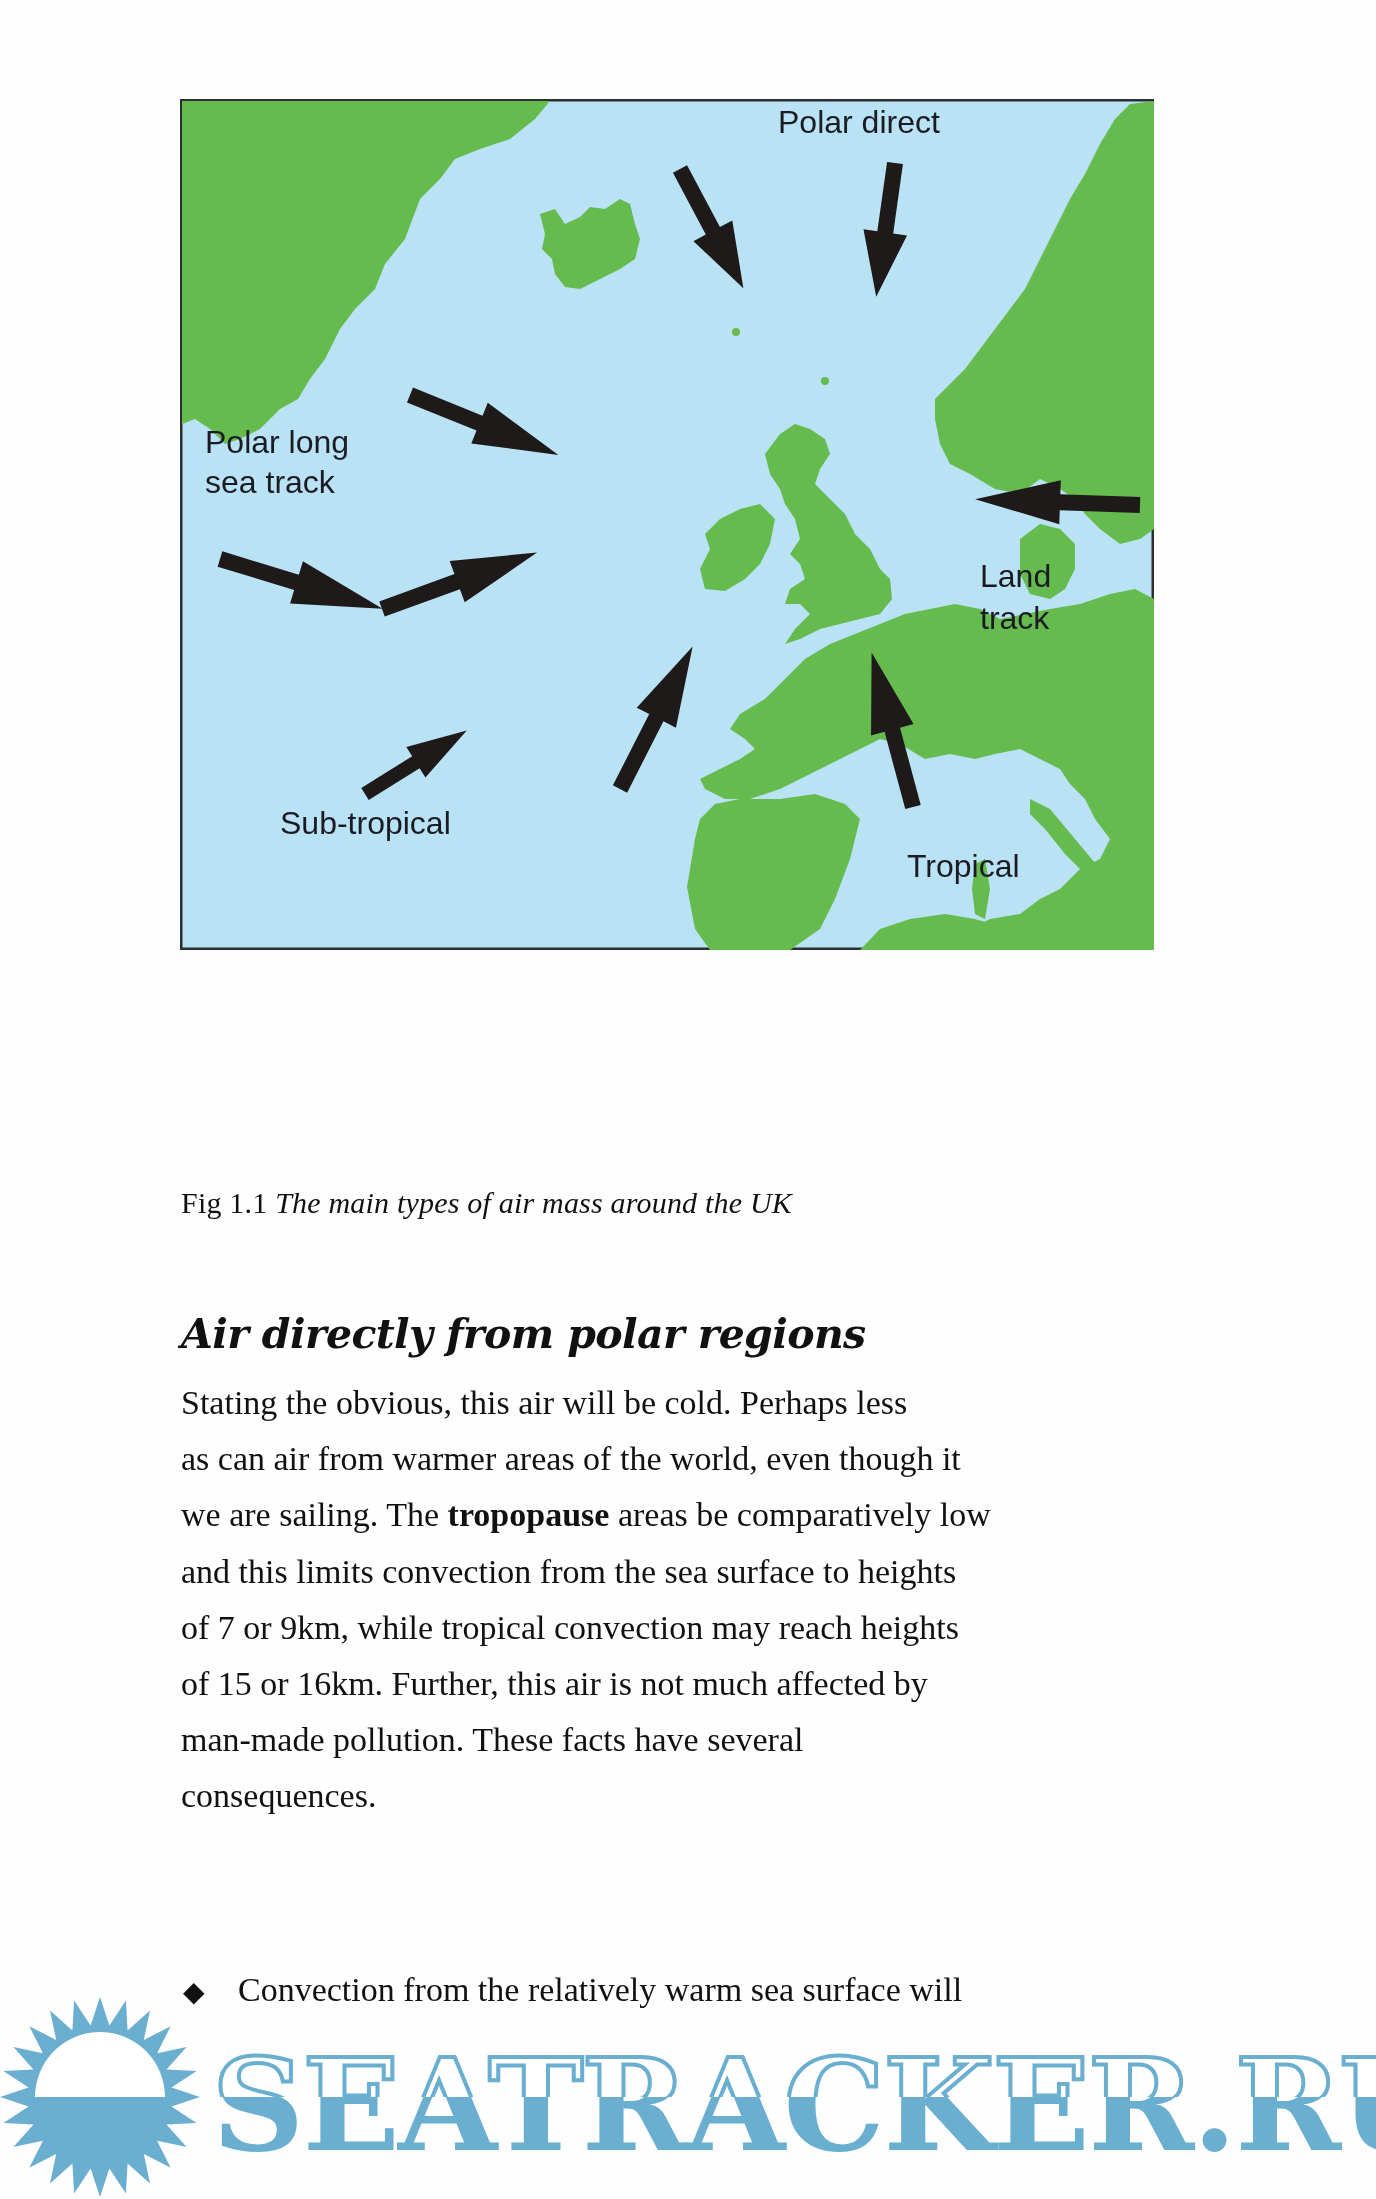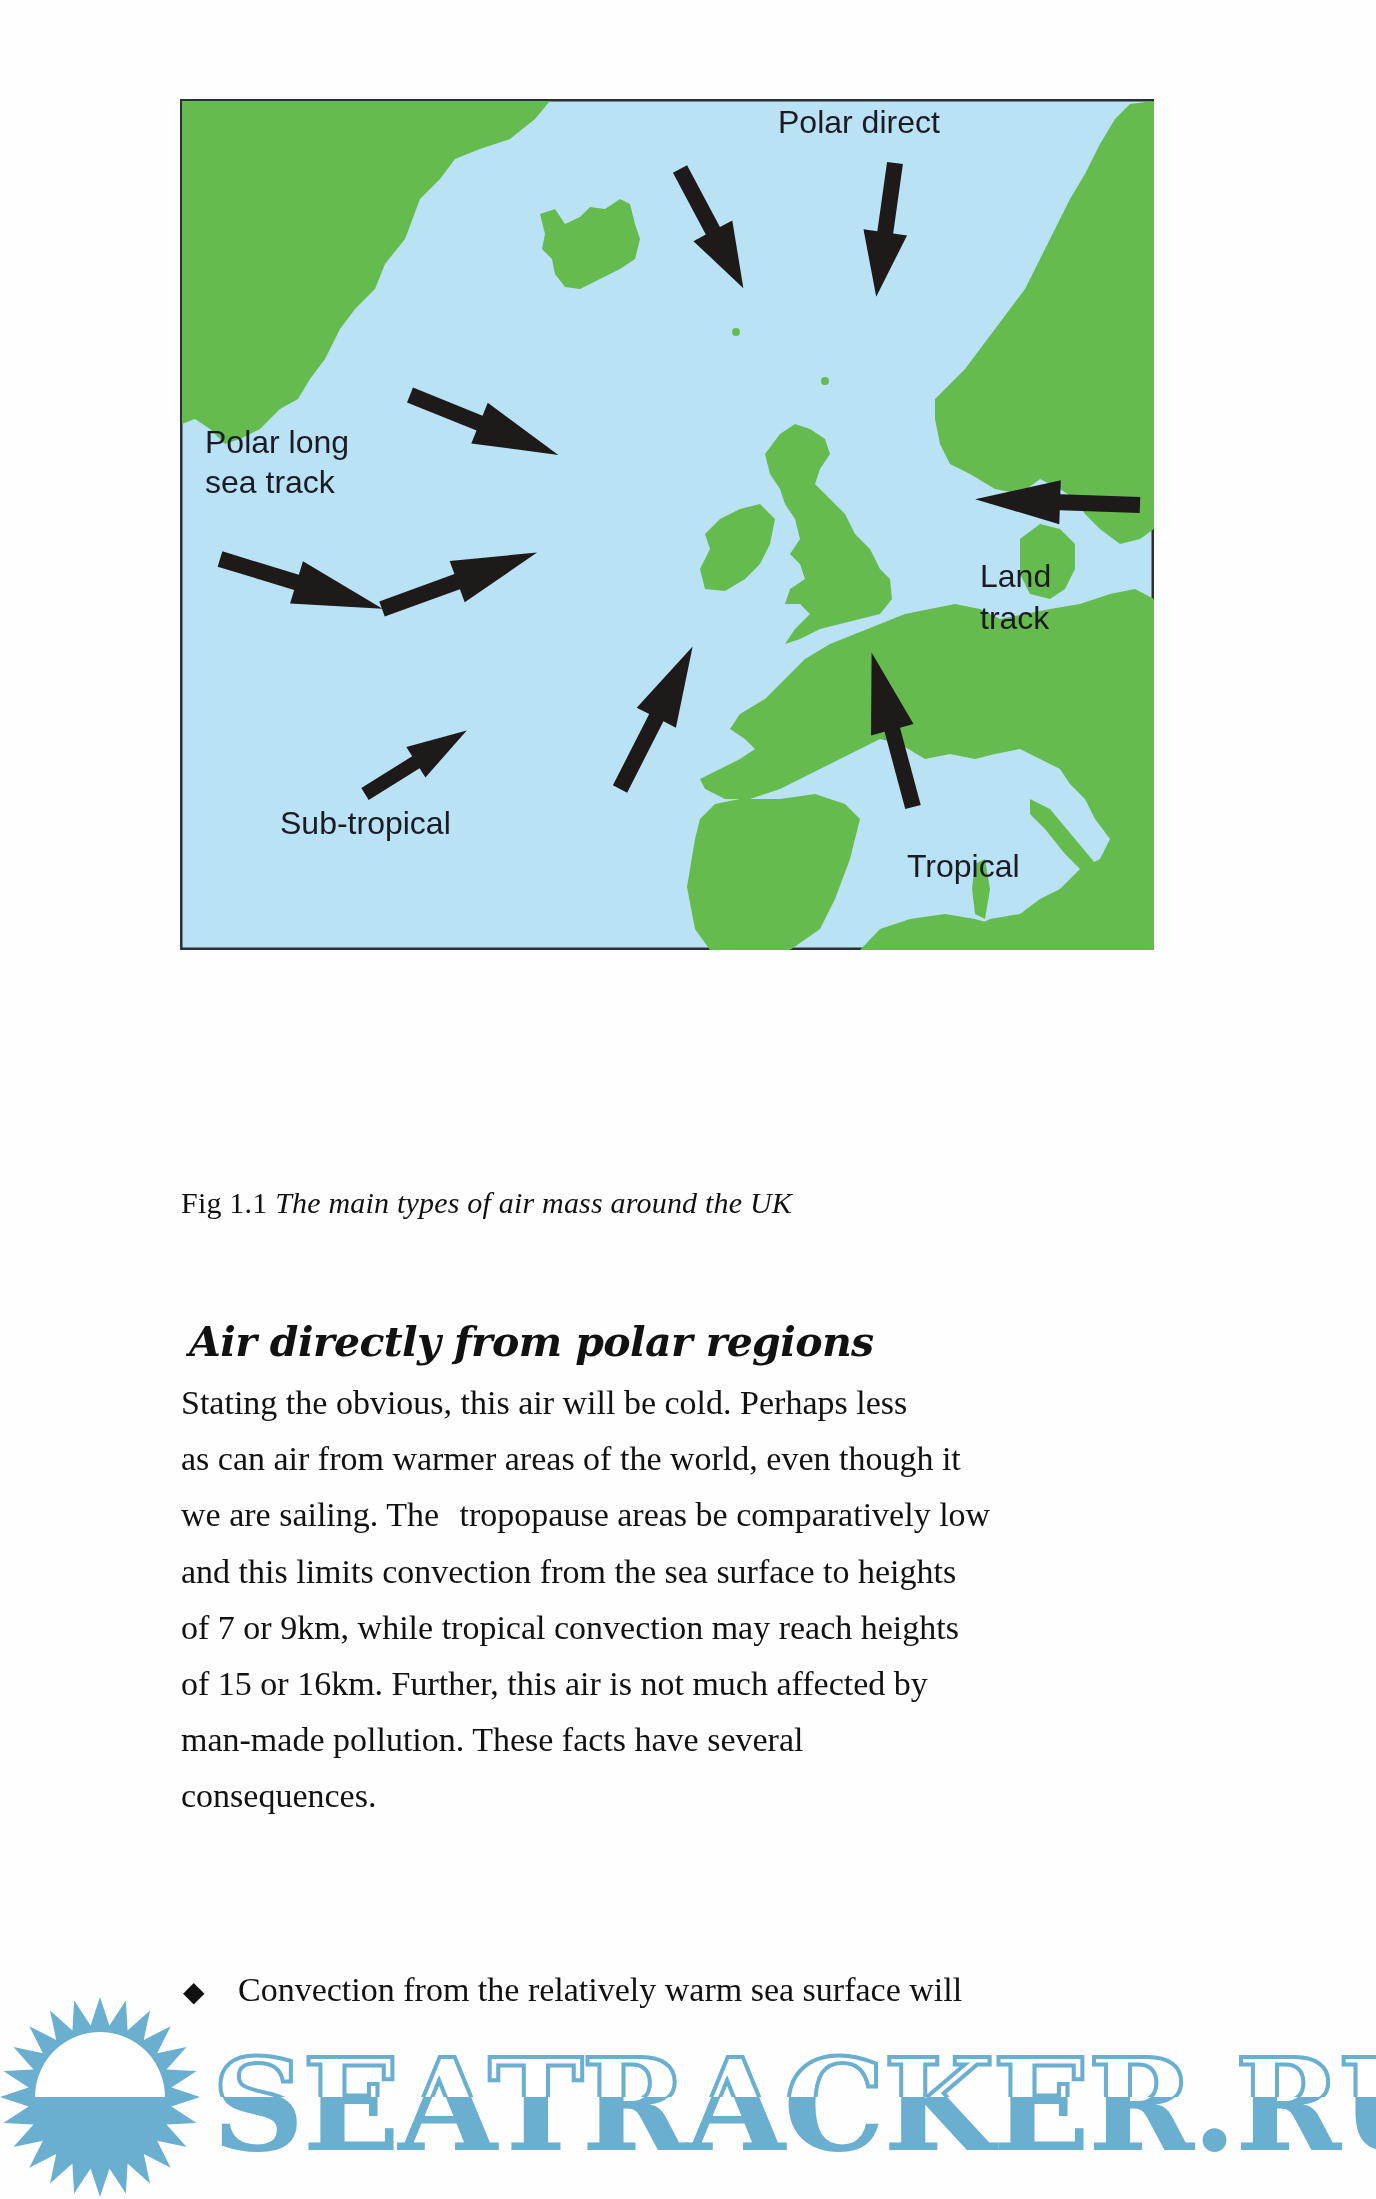--- a/index.html
+++ b/index.html
@@ -4,27 +4,27 @@
 <style>
   html, body { margin: 0; padding: 0; background: #fefefe; }
   body { width: 1376px; height: 2199px; position: relative; overflow: hidden;
          font-family: "DejaVu Serif", "Liberation Serif", serif; color: #111; }
   .map-wrap { position: absolute; left: 180px; top: 99px; width: 974px; height: 851px; }
   .map-wrap svg { display: block; width: 974px; height: 851px; }
   .map-label { font-family: "Liberation Sans", sans-serif; font-size: 32px; fill: #1b1b24; }
   .caption { position: absolute; left: 181px; top: 1186px; font-size: 30px; white-space: nowrap;
              font-family: "Liberation Serif", serif; letter-spacing: 0.2px; text-align: center; }
   .caption em { font-style: italic; }
-  .heading { position: absolute; left: 181px; top: 1310px; margin: 8px; font-size: 41px;
+  .heading { position: absolute; left: 181px; top: 1310px; margin: 0; font-size: 41px;
              font-weight: bold; font-style: italic; white-space: nowrap;
              font-family: "DejaVu Serif", serif; letter-spacing: -0.6px; }
   .body-text { position: absolute; left: 181px; top: 1375px; width: 1010px; margin: 0;
                font-size: 34px; line-height: 56.2px; font-family: "Liberation Serif", serif; }
   .body-text .line { display: block; white-space: nowrap; }
-  .body-text b { font-weight: normal; margin-left: 12px; }
+  .body-text b { font-weight: bold; }
   .bullet { position: absolute; left: 183px; top: 1962px; font-size: 34px; white-space: nowrap;
             font-family: "Liberation Serif", serif; line-height: 56px; }
   .bullet .mark { display: inline-block; width: 55px; font-size: 28px; }
   .watermark { position: absolute; left: 0; top: 1990px; width: 1376px; height: 209px; }
   .watermark svg { display: block; }
   .wm-text { font-family: "DejaVu Serif", serif; font-weight: bold; font-size: 128px;
              letter-spacing: -2px; }
 </style>
 </head>
 <body>

